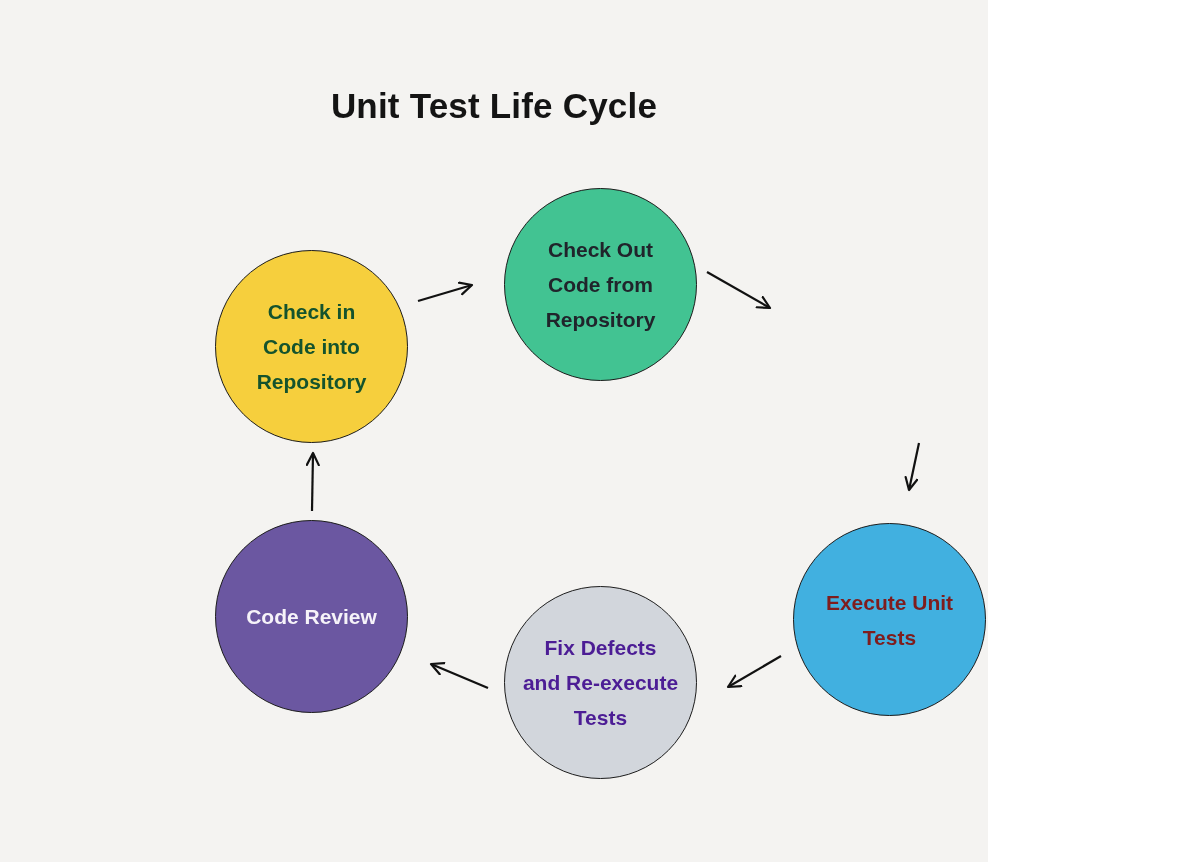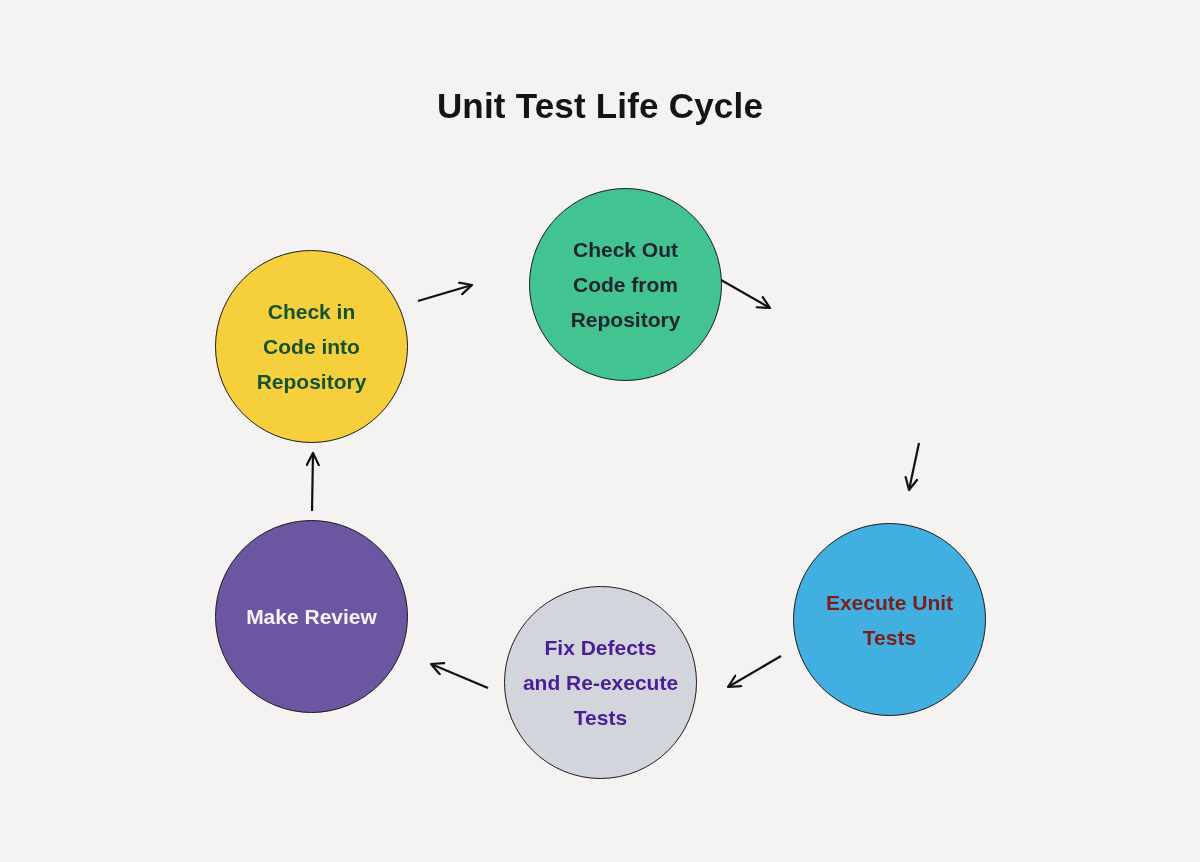--- a/index.html
+++ b/index.html
@@ -1,19 +1,19 @@
 <!DOCTYPE html>
 <html><head>
 <meta charset="utf-8">
 <style>
   html, body { margin: 0; padding: 0; }
   body { font-family: "Liberation Sans", sans-serif; }
   .stage {
     position: relative;
-    width: 1200px;
+    width: 988px;
     height: 862px;
     background: #f4f3f1;
     overflow: hidden;
   }
   .title {
     position: absolute;
     top: 86px;
     left: 0;
     width: 100%;
     text-align: center;
@@ -32,21 +32,21 @@
     display: flex;
     align-items: center;
     justify-content: center;
     text-align: center;
     font-size: 21px;
     font-weight: 700;
     line-height: 35px;
     white-space: pre-line;
   }
   
-  .pos-check-out  { left: 529px; top: 188px; }
+  .pos-check-out  { left: 504px; top: 188px; }
   .pos-changes    { left: 793px; top: 251px; }
   .pos-execute    { left: 793px; top: 523px; }
   .pos-fix        { left: 504px; top: 586px; }
   .pos-review     { left: 215px; top: 520px; }
   .pos-check-in   { left: 215px; top: 250px; }
   .arrows {
     position: absolute;
     inset: 0;
     pointer-events: none;
   }
@@ -84,21 +84,21 @@
 Tests</span>
   </div>
 
   <div class="node pos-fix" style="background: rgb(210, 214, 220); color: #4c1d95; border-color: rgb(28, 28, 28);">
     <span>Fix Defects
 and Re-execute
 Tests</span>
   </div>
 
   <div class="node pos-review" style="background: rgb(107, 87, 161); color: rgb(246, 243, 249); border-color: rgb(28, 28, 28);">
-    <span>Make Review</span>
+    <span>Code Review</span>
   </div>
 
   <div class="node pos-check-in" style="background: rgb(246, 207, 61); color: #14532d; border-color: rgb(28, 28, 28);">
     <span>Check in
 Code into
 Repository</span>
   </div>
 
 </div>
 

